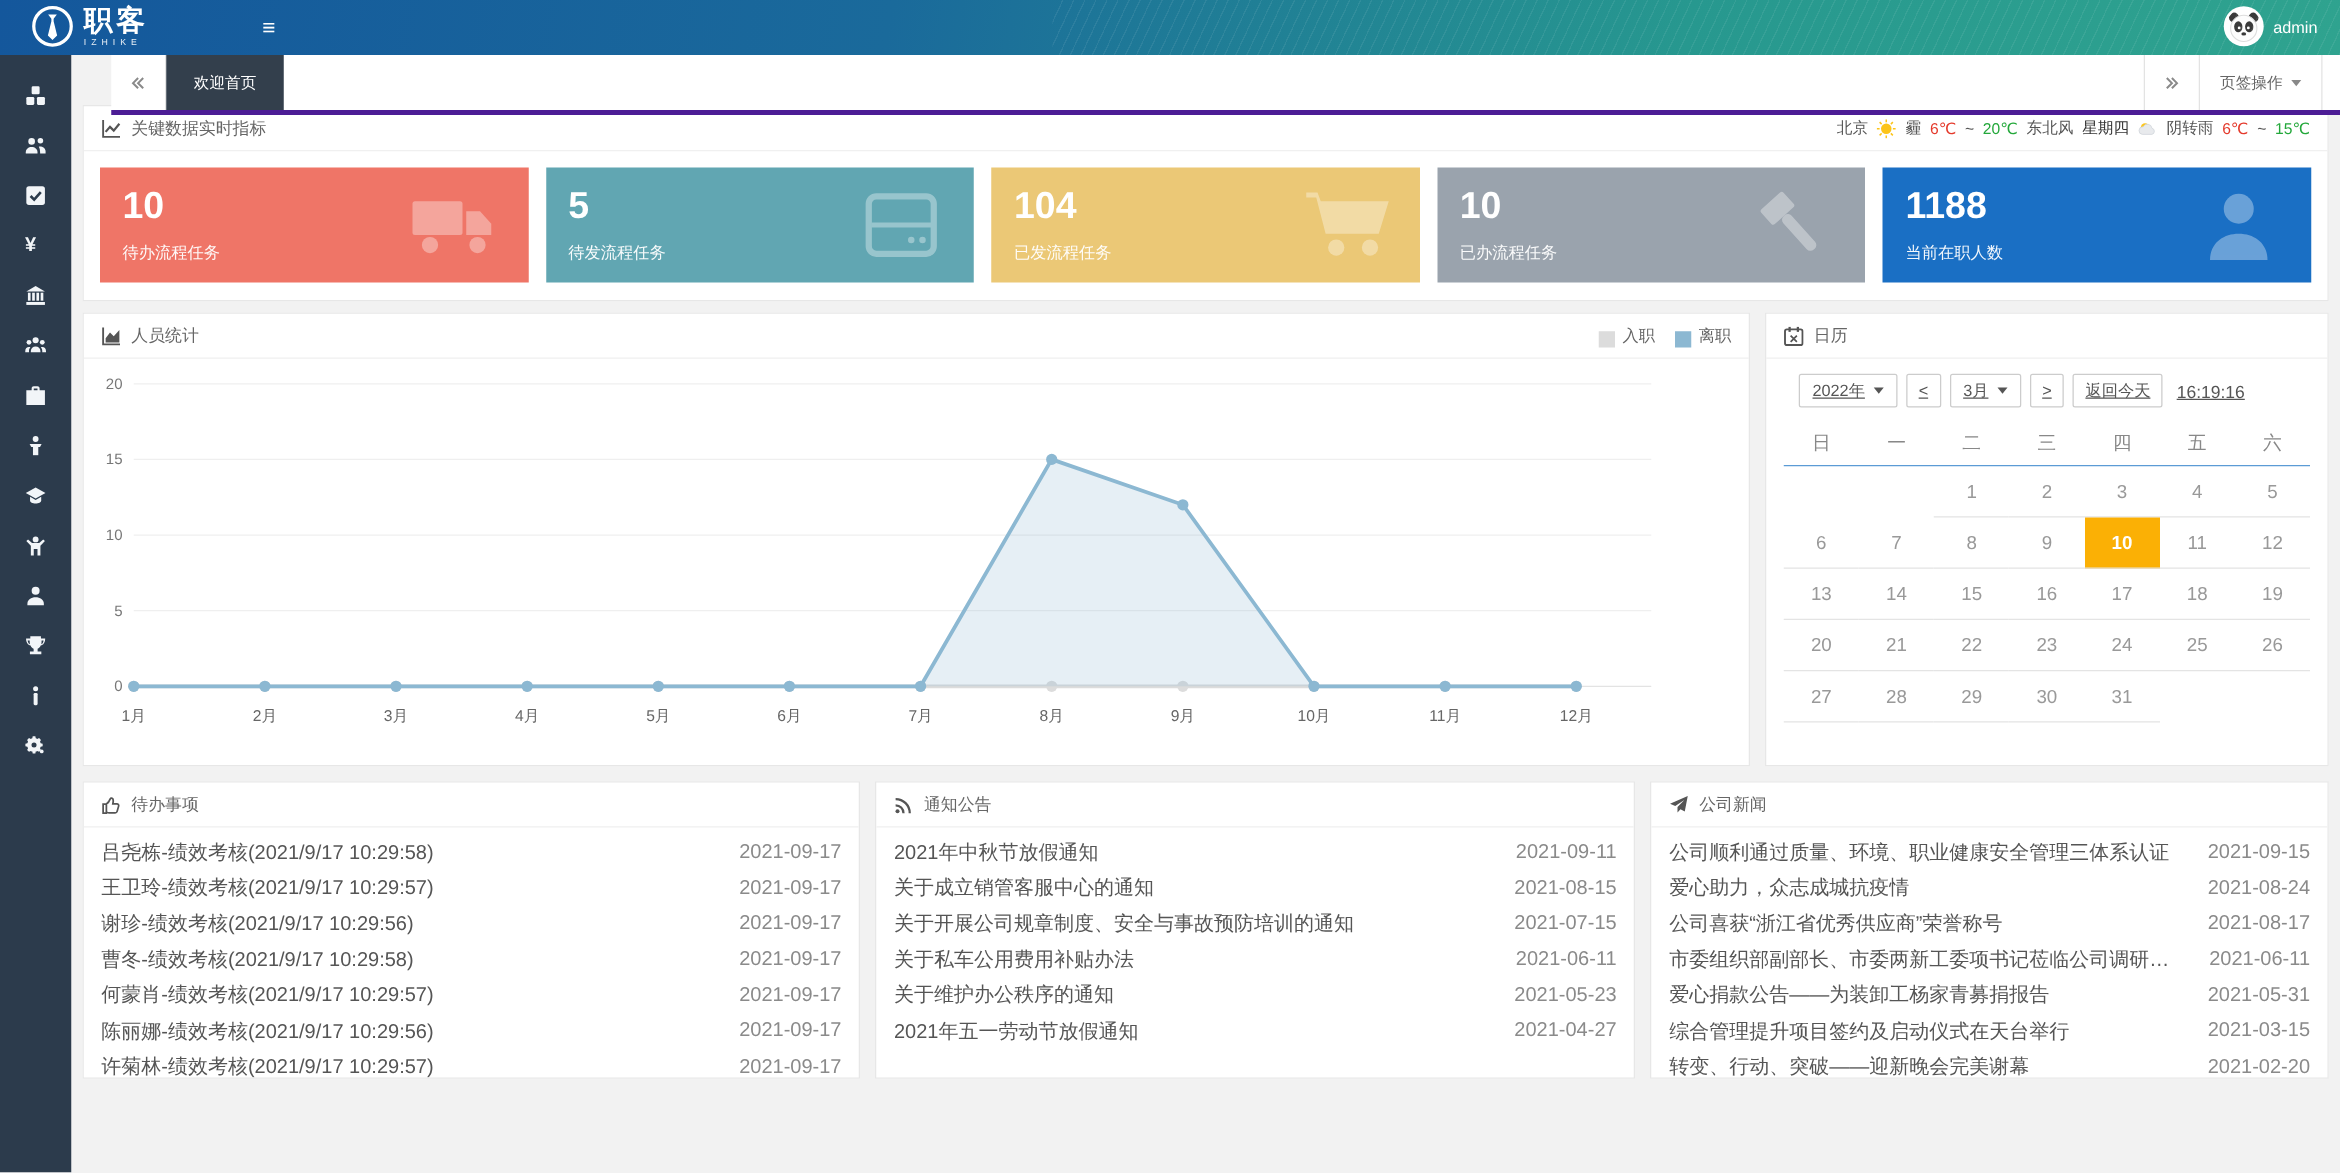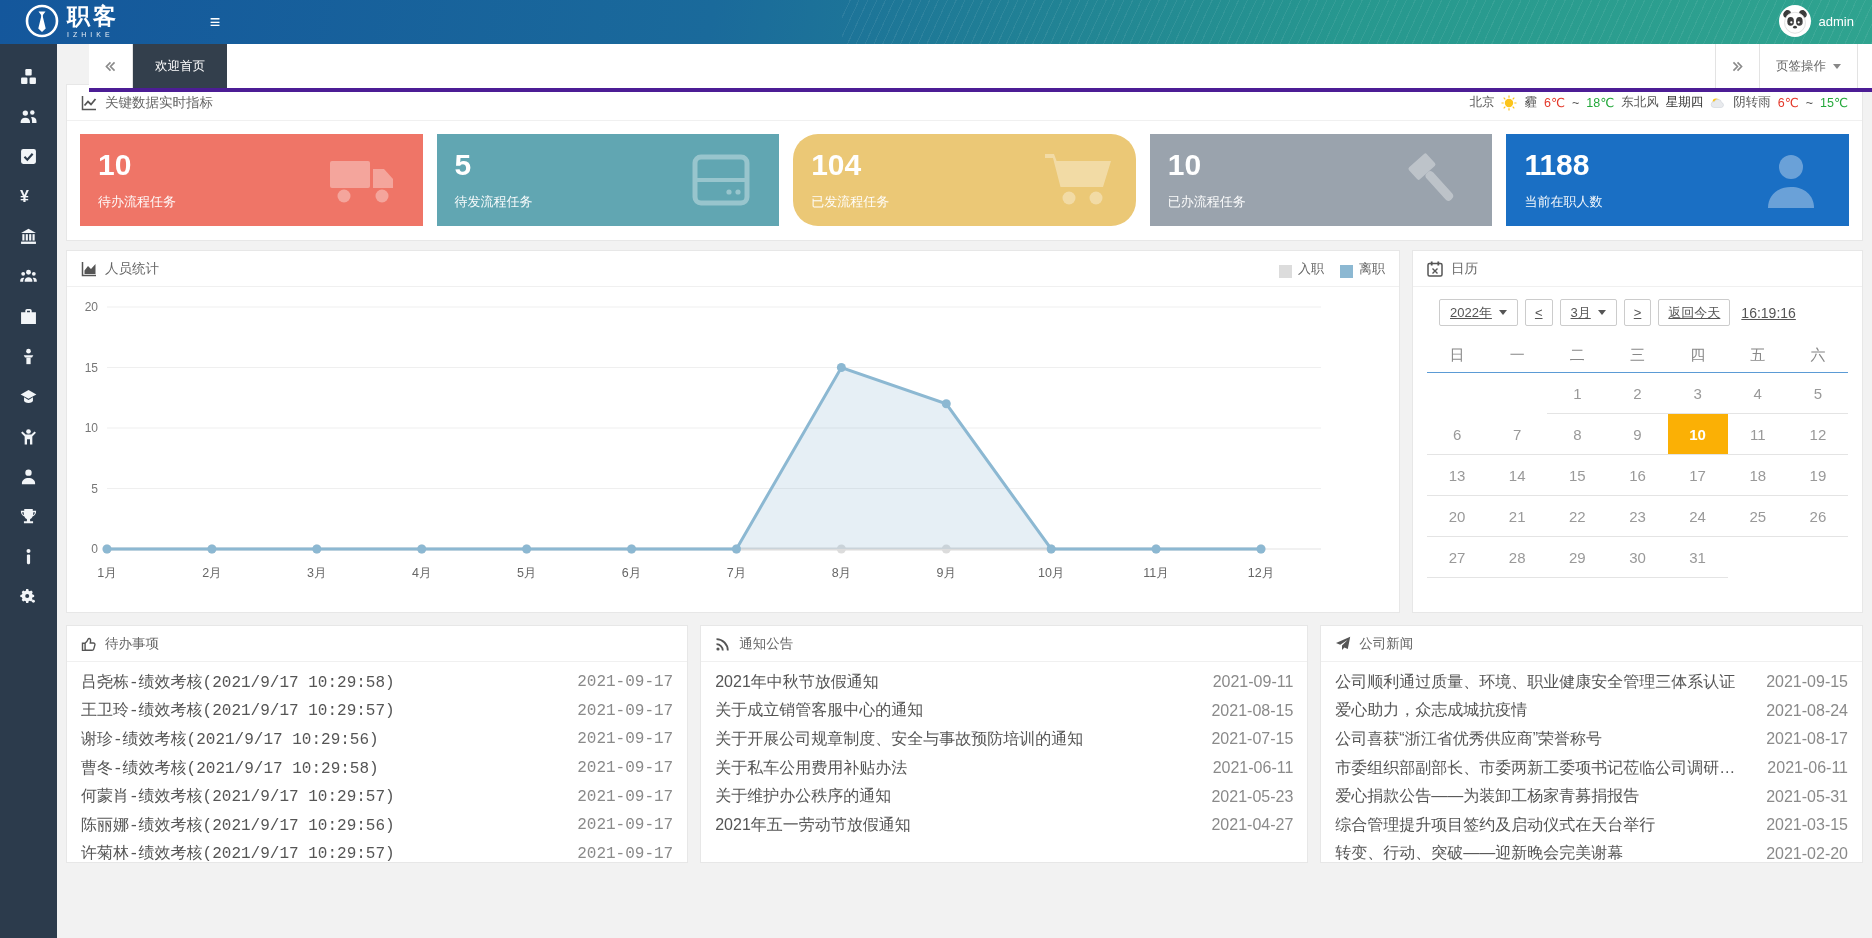--- a/index.html
+++ b/index.html
@@ -79,21 +79,21 @@
   .cal-week { display:grid; grid-template-columns:repeat(7,1fr); border-bottom:1px solid #5b9bd5; }
   .cal-week div { text-align:center; line-height:34px; font-size:15px; color:#888; }
   .cal-row { display:grid; grid-template-columns:repeat(7,1fr); }
   .cal-cell { text-align:center; line-height:41px; height:41px; font-size:15px; color:#999; cursor:pointer; }
   .cal-cell.filled { border-bottom:1px solid #e4e4e4; }
   .cal-cell.sel { background:#fbb005; color:#fff; font-weight:bold; }
 
   
   .row-bottom { display:flex; gap:12px; }
   .list-panel { height:238px; overflow:hidden; }
-  .lp-todo { flex:1.147;font-family:Liberation Mono, monospace; } .lp-notice { flex:1.121; } .lp-news { flex:1; }
+  .lp-todo { flex:1.147; } .lp-notice { flex:1.121; } .lp-news { flex:1; }
   .list-body { padding:6px 14px 0; }
   .list-row { display:flex; align-items:center; height:28.6px; font-size:16px; }
   .list-text { color:#555; cursor:pointer; white-space:nowrap; overflow:hidden; text-overflow:ellipsis; flex:1; }
   .list-date { color:#8a8a8a; margin-left:18px; flex:0 0 auto; }
 
   svg { vertical-align:top; }
 </style>
 </head>
 <body>
 
@@ -296,21 +296,21 @@
           <svg viewBox="0 0 16 16">
               <circle cx="8" cy="8" r="4.2" fill="#fcc419"></circle>
               <g stroke="#fcc419" stroke-width="1.2">
                 <path d="M8 .5v2.2M8 13.3v2.2M.5 8h2.2M13.3 8h2.2M2.7 2.7l1.6 1.6M11.7 11.7l1.6 1.6M13.3 2.7l-1.6 1.6M4.3 11.7l-1.6 1.6"></path>
               </g>
             </svg>
         </span>
         <span>霾</span>
         <span class="t-low">6℃</span>
         <span>~</span>
-        <span class="t-high">18℃</span>
+        <span class="t-high">20℃</span>
         <span>东北风</span>
         <span style="color:#333">星期四</span>
         <span class="w-ic">
           <svg viewBox="0 0 16 16">
               <circle cx="6" cy="7" r="3.4" fill="#fcc419"></circle>
               <path d="M4 12.5a3 3 0 0 1 .4-6 3.8 3.8 0 0 1 7.2 1.1A2.5 2.5 0 0 1 11.4 12.5z" fill="#e8eaed" stroke="#cfd4da" stroke-width=".6"></path>
             </svg>
         </span>
         <span>阴转雨</span>
         <span class="t-low">6℃</span>
@@ -332,21 +332,21 @@
         <div class="kpi-card" style="background: rgb(97, 166, 178);">
           <div class="kpi-num">5</div>
           <div class="kpi-label">待发流程任务</div>
           <span class="kpi-ic"><svg viewBox="0 0 72 56">
               <rect x="10" y="5" width="52" height="46" rx="6" fill="none" stroke="currentColor" stroke-width="5"></rect>
               <path d="M12 28h48" stroke="currentColor" stroke-width="4"></path>
               <circle cx="44" cy="40" r="2.6" fill="currentColor"></circle>
               <circle cx="53" cy="40" r="2.6" fill="currentColor"></circle>
             </svg></span>
         </div>
-        <div class="kpi-card" style="background: rgb(235, 200, 118); border-radius: 25px;">
+        <div class="kpi-card" style="background: rgb(235, 200, 118);">
           <div class="kpi-num">104</div>
           <div class="kpi-label">已发流程任务</div>
           <span class="kpi-ic"><svg viewBox="0 0 72 56" fill="currentColor">
               <path d="M3 2h9l2.6 7H69l-8 26H18.5L11 6H3z"></path>
               <circle cx="27" cy="46" r="6.5"></circle>
               <circle cx="54" cy="46" r="6.5"></circle>
             </svg></span>
         </div>
         <div class="kpi-card" style="background: rgb(154, 163, 173);">
           <div class="kpi-num">10</div>

